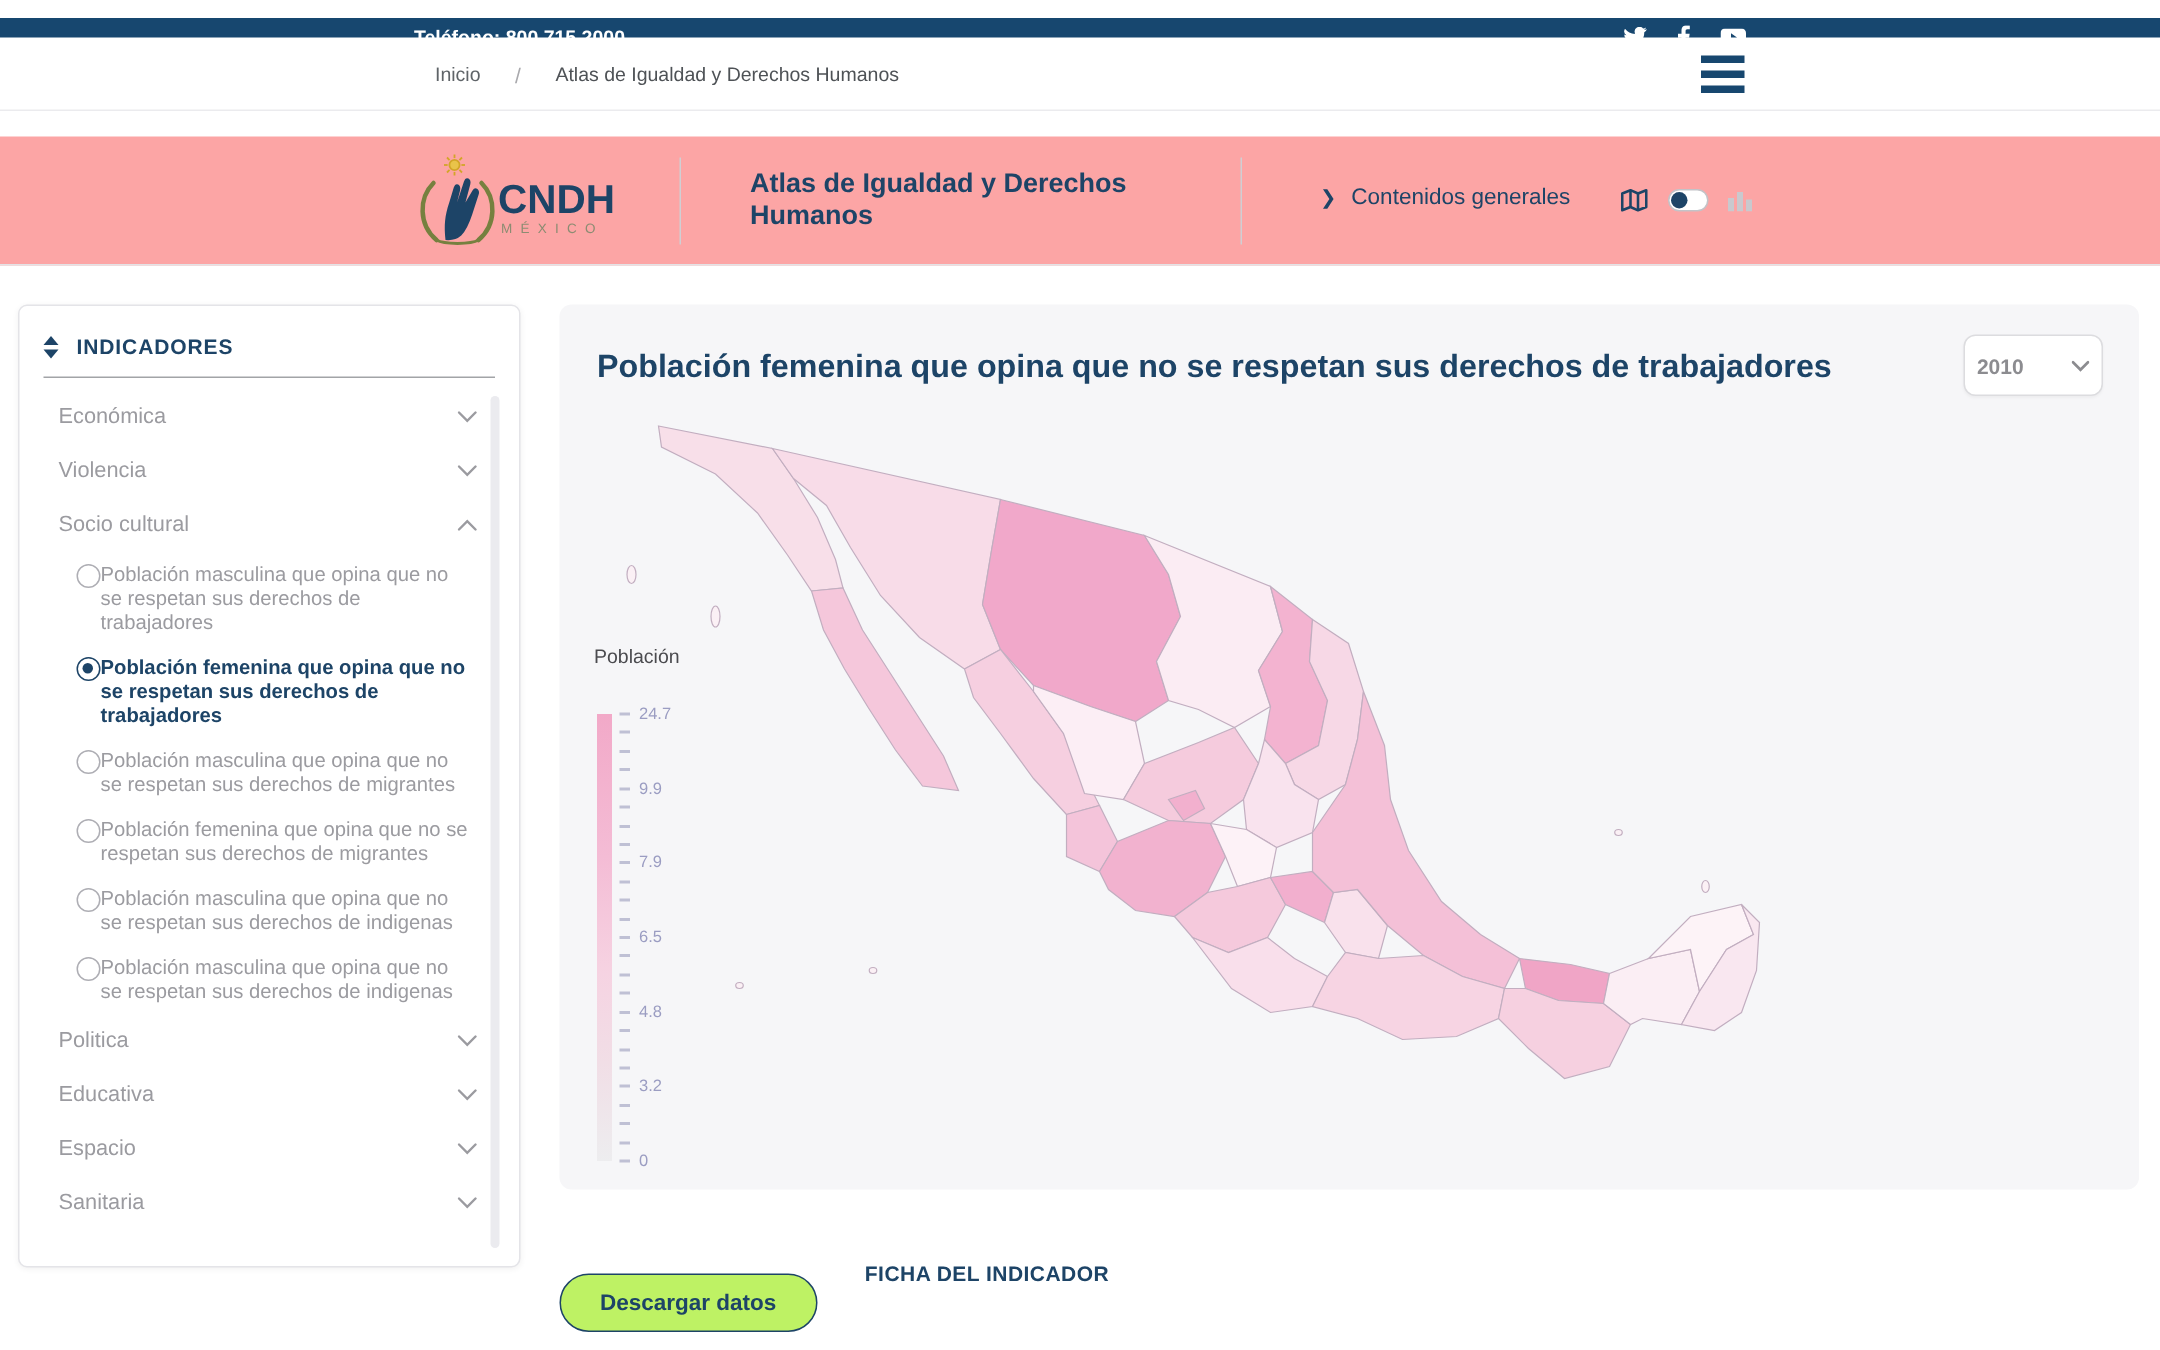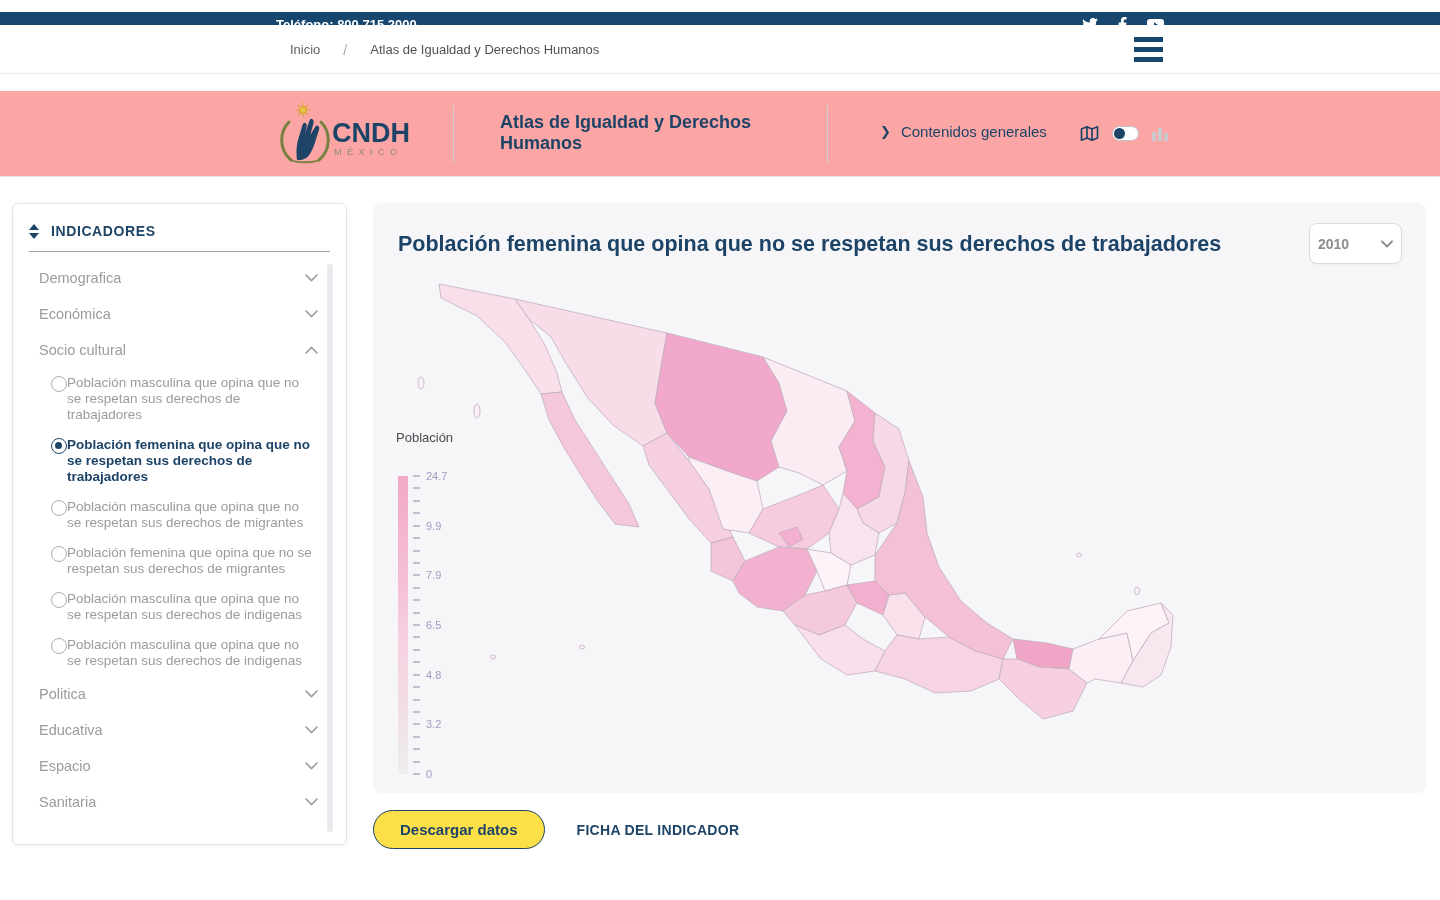--- a/index.html
+++ b/index.html
@@ -88,23 +88,23 @@
   .ltick { position:absolute; left:0; display:flex; align-items:center; gap:6px; transform:translateY(-50%); }
   .ltick .dash { width:7px; height:2px; background:#bfc0d4; }
   .ltick .lval { font-size:11px; font-weight:normal; color:#9b9dc2; }
 
   #mexico-map { position:absolute; left:42px; top:72px; }
   #mexico-map path, #mexico-map ellipse { stroke:#c2aec0; stroke-width:0.8; }
   #mexico-map path { cursor:pointer; }
 
   
   #actions { position:absolute; left:373px; top:810px; display:flex; align-items:center; gap:32px; }
-  #download-btn { background:#fde047; border:1.6px solid #1d4467; color:#1d4467; font-weight:bold;
+  #download-btn { background:#bef264; border:1.6px solid #1d4467; color:#1d4467; font-weight:bold;
     font-size:15px; border-radius:22px; padding:10px 26px; cursor:pointer;
-    font-family:"Liberation Sans","DejaVu Sans",sans-serif; }
+    font-family:"Liberation Sans","DejaVu Sans",sans-serif;margin-top:39px; }
   #ficha-link { color:#1d4467; font-weight:bold; font-size:14px; letter-spacing:.3px; cursor:pointer; }
 
   svg { display:block; }
 </style>
 </head>
 <body>
 
 <div id="topbar">
   <div class="inner">
     <div id="phone">Teléfono: 800 715 2000</div>
@@ -207,27 +207,27 @@
     <span id="sort-icon">
         <i class="up"></i>
         <i class="dn"></i>
       </span>
     <span id="sb-title">INDICADORES</span>
   </div>
   <div id="sb-divider"></div>
   <div id="sb-scrollarea">
     <div id="cats-top">
         <div class="cat-row">
-          <span class="cat-label">Demografica</span>
-          <svg width="13" height="8" viewBox="0 0 13 8">
-            <path d="M1 1 L6.5 6.5 L12 1" stroke="#9b9ba0" stroke-width="1.6" fill="none" stroke-linecap="round"></path>
-          </svg>
-        </div>
-        <div class="cat-row">
           <span class="cat-label">Económica</span>
+          <svg width="13" height="8" viewBox="0 0 13 8">
+            <path d="M1 1 L6.5 6.5 L12 1" stroke="#9b9ba0" stroke-width="1.6" fill="none" stroke-linecap="round"></path>
+          </svg>
+        </div>
+        <div class="cat-row">
+          <span class="cat-label">Violencia</span>
           <svg width="13" height="8" viewBox="0 0 13 8">
             <path d="M1 1 L6.5 6.5 L12 1" stroke="#9b9ba0" stroke-width="1.6" fill="none" stroke-linecap="round"></path>
           </svg>
         </div>
         <div class="cat-row">
           <span class="cat-label">Socio cultural</span>
           <svg width="13" height="8" viewBox="0 0 13 8">
             <path d="M1 7 L6.5 1.5 L12 7" stroke="#9b9ba0" stroke-width="1.6" fill="none" stroke-linecap="round"></path>
           </svg>
         </div>

